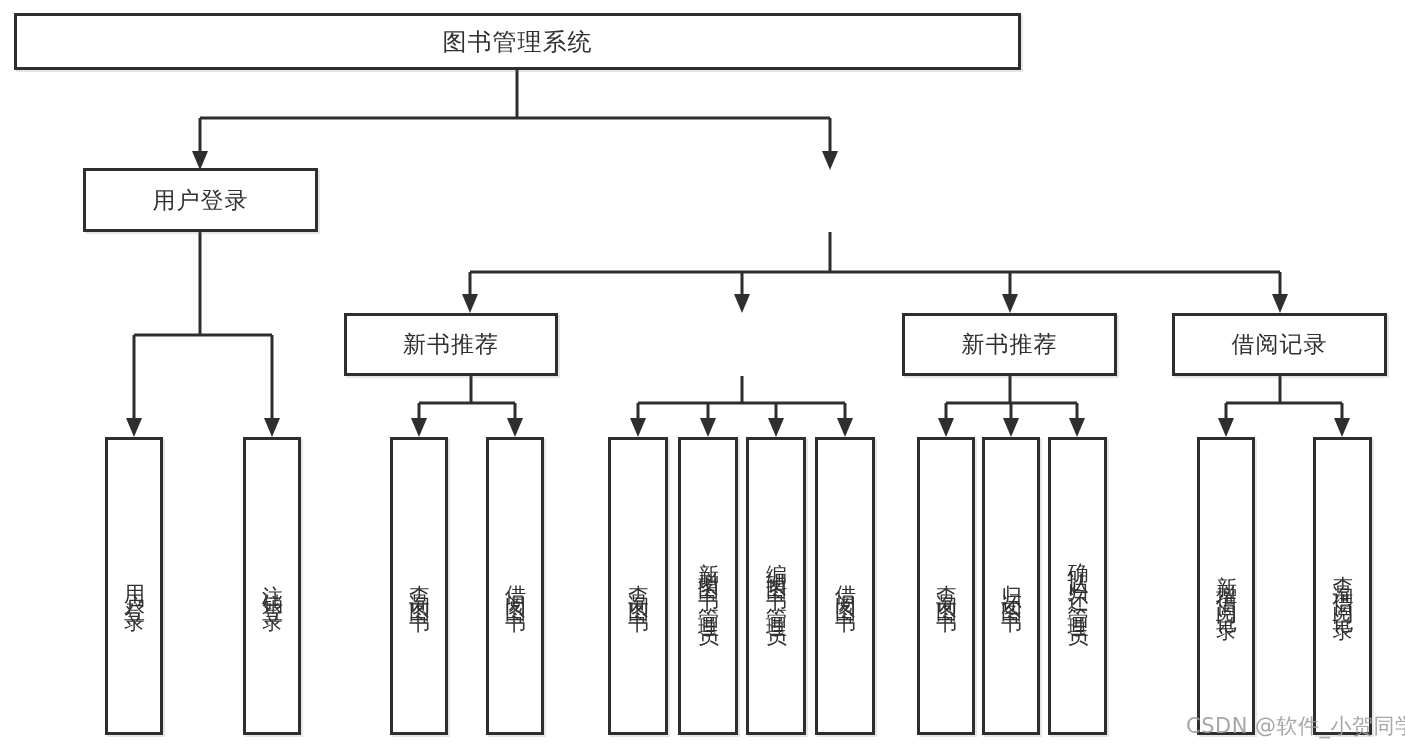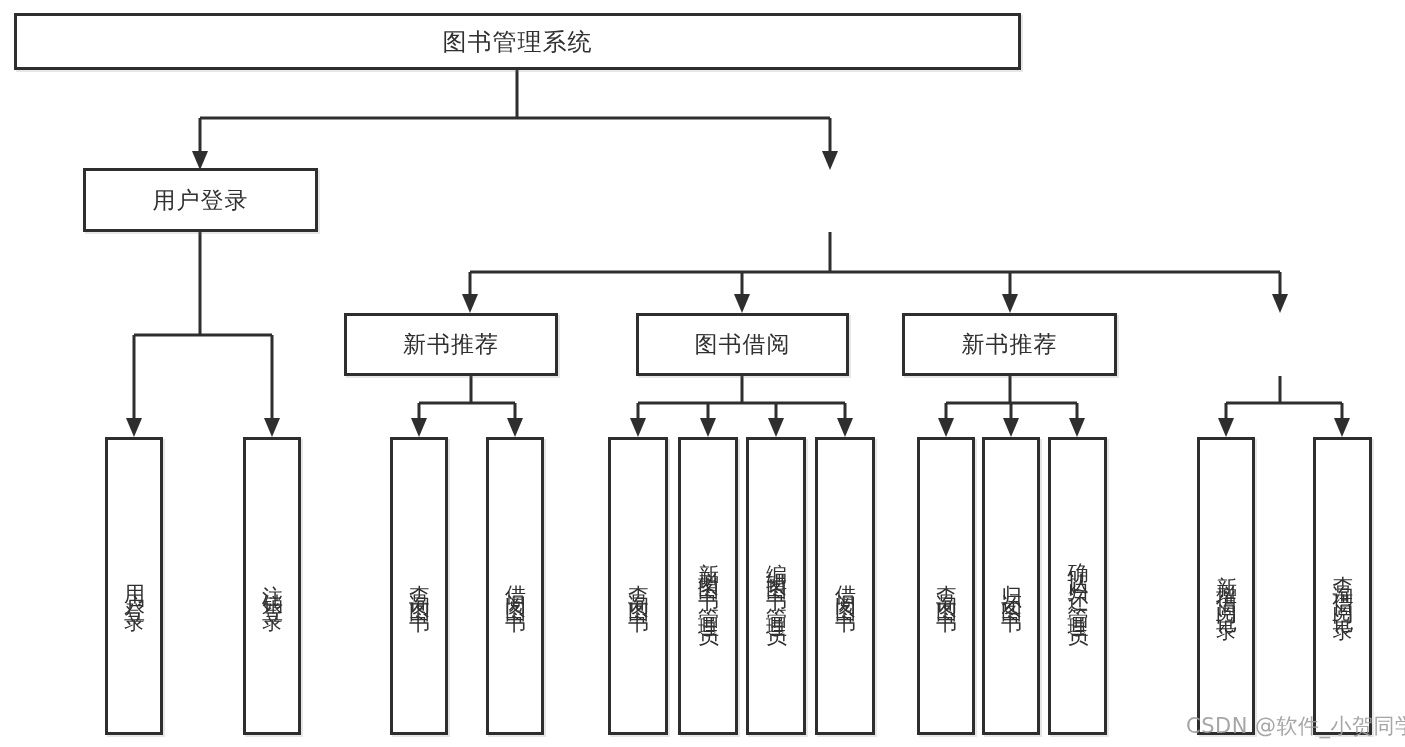--- a/index.html
+++ b/index.html
@@ -97,25 +97,25 @@
     <span class="hlabel">图书管理系统</span>
   </div>
 
   <div class="box" style="left:83px; top:168px; width:235px; height:64px;">
     <span class="hlabel">用户登录</span>
   </div>
 
   <div class="box" style="left:344px; top:313px; width:214px; height:63px;">
     <span class="hlabel">新书推荐</span>
   </div>
-  <div class="box" style="left:636px; top:313px; width:213px; height:63px;">
-    <span class="hlabel">图书借阅</span>
-  </div>
   <div class="box" style="left:902px; top:313px; width:215px; height:63px;">
     <span class="hlabel">新书推荐</span>
+  </div>
+  <div class="box" style="left:1172px; top:313px; width:215px; height:63px;">
+    <span class="hlabel">借阅记录</span>
   </div>
 
   <div class="box" style="left:105px; top:437px; width:58px; height:298px;">
     <span class="vlabel">用户登录</span>
   </div>
   <div class="box" style="left:243px; top:437px; width:58px; height:298px;">
     <span class="vlabel">注销登录</span>
   </div>
 
   <div class="box" style="left:390px; top:437px; width:58px; height:298px;">

